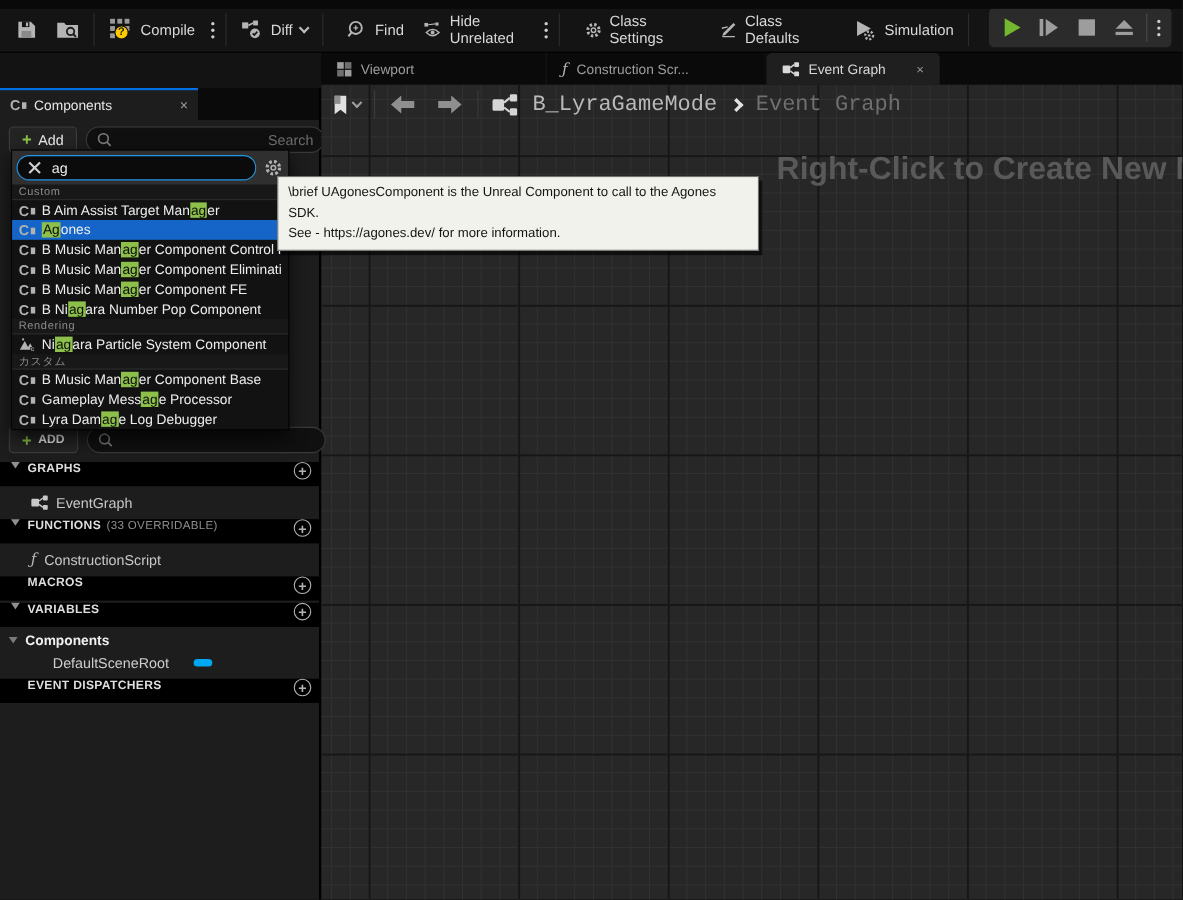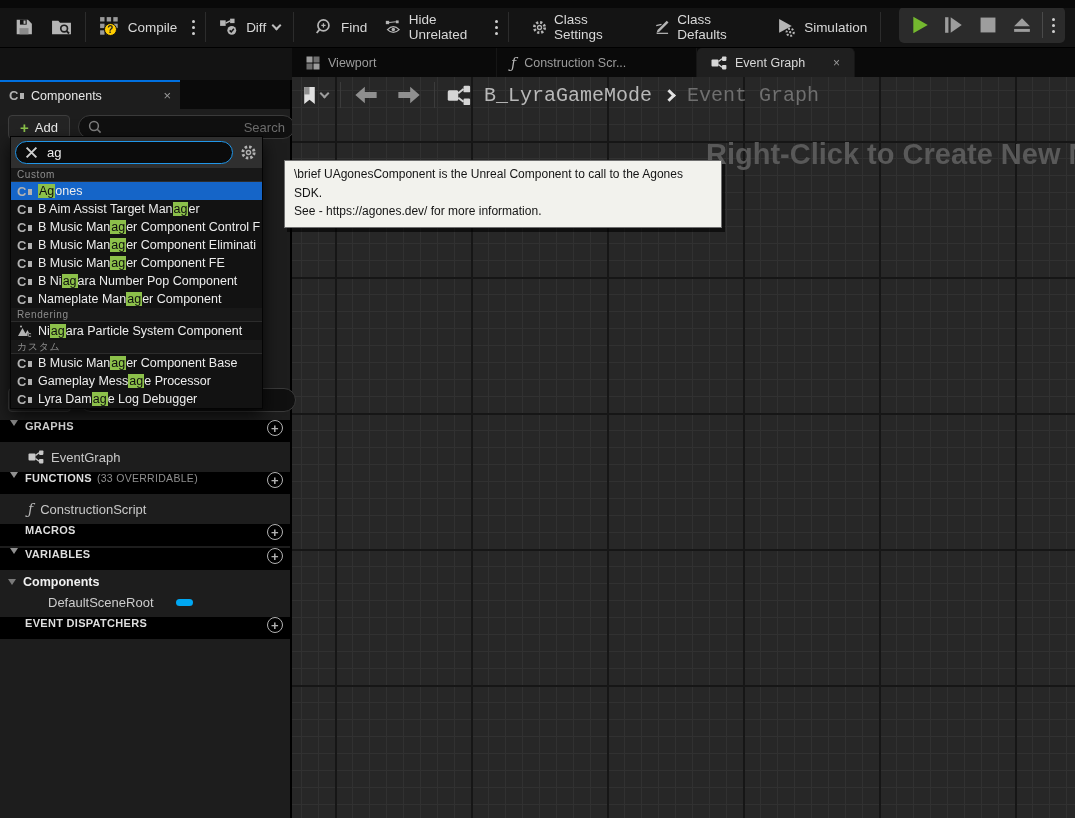--- a/index.html
+++ b/index.html
@@ -59,21 +59,21 @@
   .dd-pill input { flex:1; background:transparent; border:none; outline:none; color:#ededed; font-size:13px; font-family:inherit; }
   .dd-cat { height:14px; display:flex; align-items:center; padding-left:6px; font-size:10px;
     letter-spacing:.6px; color:#8d8d8d; background:#181818; border-bottom:1px solid #2c2c2c; }
   .dd-item { height:18px; display:flex; align-items:center; gap:6px; padding-left:6px; font-size:12.5px;
     color:#ededed; white-space:nowrap; overflow:hidden; }
   .dd-item.selected { background:#1565c8; }
   .hl { background:#8cc04a; color:#0e0e0e; padding:0 1px; }
   .gear15 { flex:none; }
 
   
-  .tooltip { position:absolute; left:284px; top:160px; width:438px; z-index:60; background:#f2f2ed;
+  .tooltip { position:absolute; left:252px; top:160px; width:438px; z-index:60; background:#f2f2ed;
     color:#141414; border:1px solid #6f6f6f; box-shadow:3px 4px 0 rgba(0,0,0,.6);
     font-size:12px; line-height:1.55; padding:4px 9px 6px 9px; }
 
   
   .mybp-row { position:absolute; top:304px; left:0; width:292px; height:32px; display:flex;
     align-items:center; gap:8px; padding:0 8px; z-index:5; }
   .mybp-row .addbtn { text-transform:uppercase; font-size:11px; font-weight:bold; }
   .mybp-row .searchpill { height:24px; }
 
   
@@ -355,47 +355,43 @@
               <path d="M1.5 1.5l9 9M10.5 1.5l-9 9" stroke="#cfcfcf" stroke-width="1.8"></path>
             </svg>
           <input value="ag" style="">
         </div>
         <svg class="icon-svg gear15" width="17" height="17" viewBox="0 0 18 18">
             <circle cx="9" cy="9" r="6" fill="none" stroke="#b2b2b2" stroke-width="3" stroke-dasharray="2.6 2.1"></circle>
             <circle cx="9" cy="9" r="2.2" fill="none" stroke="#b2b2b2" stroke-width="1.5"></circle>
           </svg>
       </div>
       <div class="dd-cat">Custom</div>
+      <div class="dd-item">
+        <span class="cico"></span>
+        <span><span>B Aim Assist Target Man</span><span class="hl">ag</span><span>er</span></span>
+      </div>
       <div class="dd-item selected">
         <span class="cico"></span>
         <span><span></span><span class="hl">Ag</span><span>ones</span></span>
       </div>
       <div class="dd-item">
         <span class="cico"></span>
-        <span><span>B Aim Assist Target Man</span><span class="hl">ag</span><span>er</span></span>
-      </div>
-      <div class="dd-item">
-        <span class="cico"></span>
         <span><span>B Music Man</span><span class="hl">ag</span><span>er Component Control F</span></span>
       </div>
       <div class="dd-item">
         <span class="cico"></span>
         <span><span>B Music Man</span><span class="hl">ag</span><span>er Component Eliminati</span></span>
       </div>
       <div class="dd-item">
         <span class="cico"></span>
         <span><span>B Music Man</span><span class="hl">ag</span><span>er Component FE</span></span>
       </div>
       <div class="dd-item">
         <span class="cico"></span>
         <span><span>B Ni</span><span class="hl">ag</span><span>ara Number Pop Component</span></span>
-      </div>
-      <div class="dd-item">
-        <span class="cico"></span>
-        <span><span>Nameplate Man</span><span class="hl">ag</span><span>er Component</span></span>
       </div>
       <div class="dd-cat">Rendering</div>
       <div class="dd-item">
         <svg class="icon-svg" width="15" height="13" viewBox="0 0 15 13">
             <path d="M1 11L5.5 3l3 5.5L10.5 5l3 6z" fill="#b2b2b2"></path>
             <circle cx="4" cy="1.6" r="1" fill="#b2b2b2"></circle>
             <rect x="10.5" y="8.5" width="4" height="4" fill="#1d1d1d"></rect>
             <text x="11" y="12" font-size="4.5" fill="#b2b2b2" font-weight="bold">C</text>
           </svg>
         <span><span>Ni</span><span class="hl">ag</span><span>ara Particle System Component</span></span>

